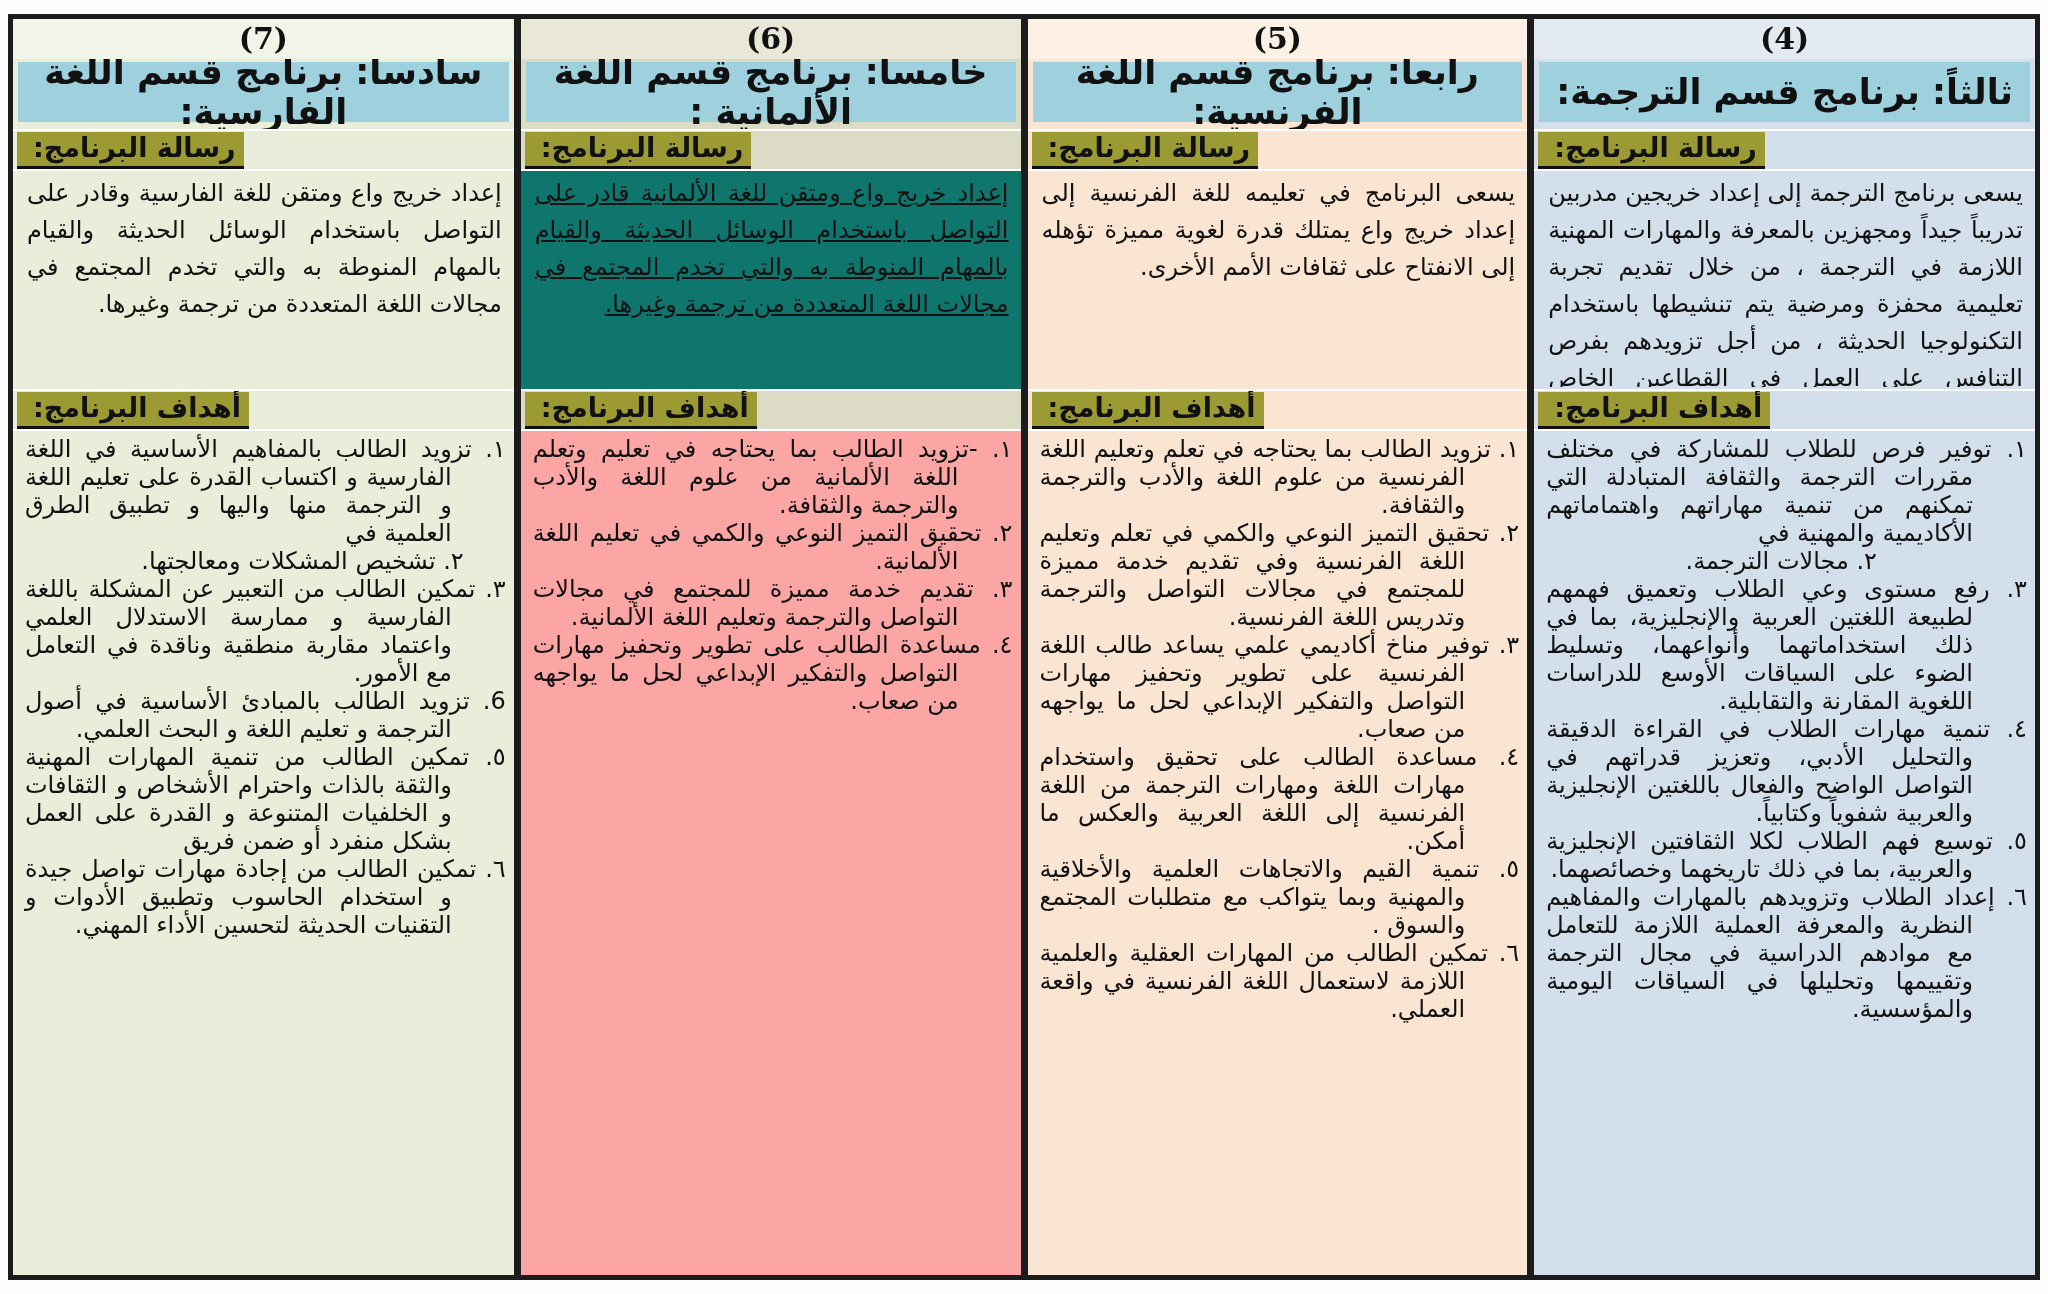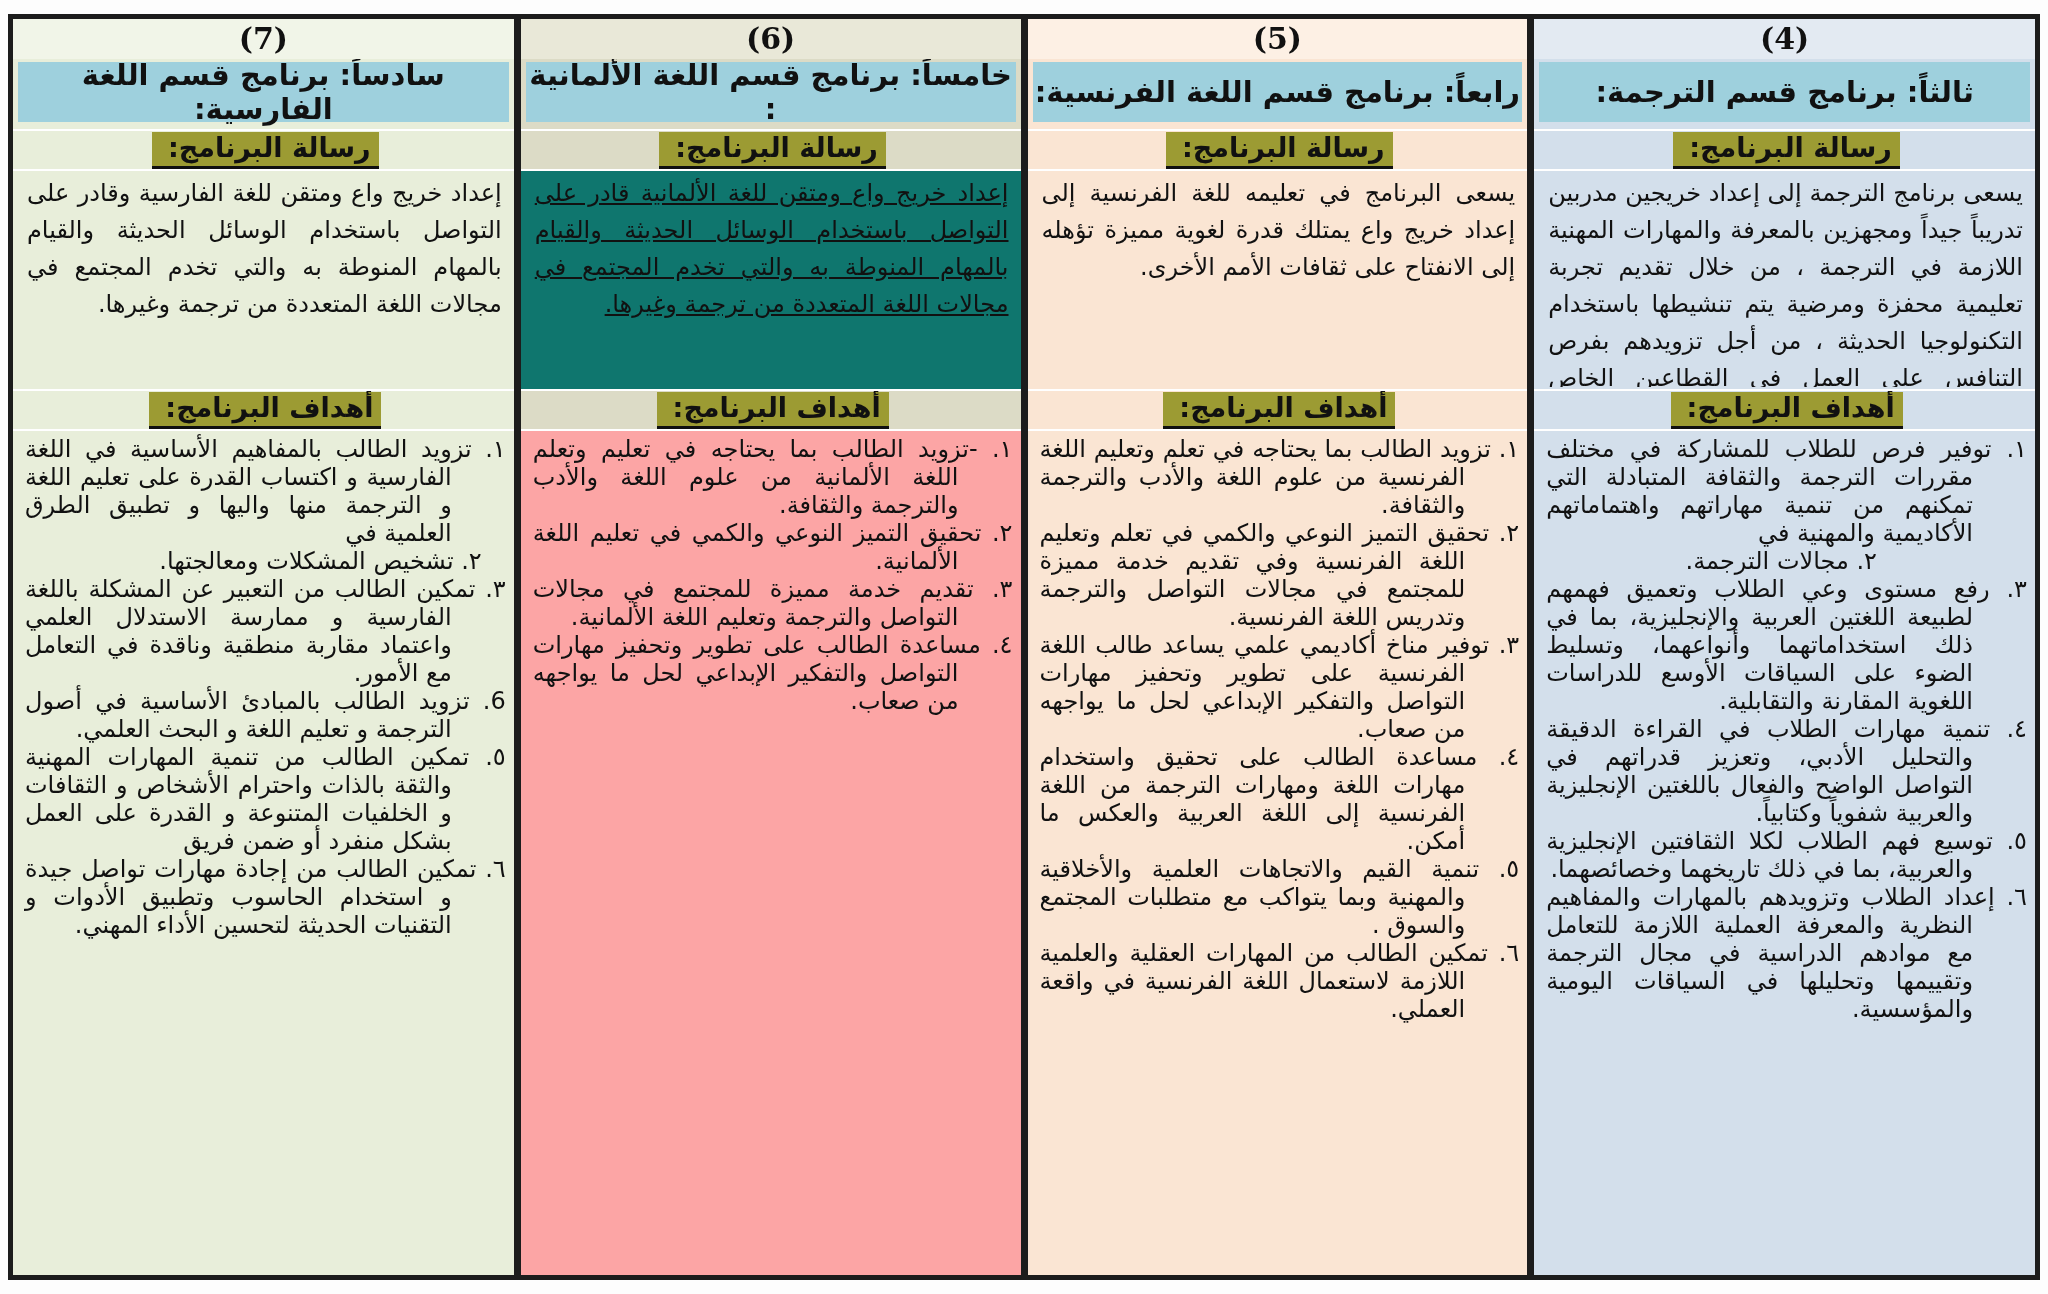--- a/index.html
+++ b/index.html
@@ -32,38 +32,38 @@
   tr.row-mission td{height:218px;}
   tr.row-olabel td{height:38px;}
 
   .num{
     text-align:center;font-weight:bold;font-size:30px;line-height:40px;
     font-family:"DejaVu Serif",serif;direction:ltr;
   }
   .titlebar{
     background:var(--title-bar);margin:3px 5px 5px 5px;height:60px;
     display:flex;align-items:center;justify-content:center;
-    font-weight:bold;font-size:29px;text-align:center;
+    font-weight:bold;font-size:35px;text-align:center;
   }
-  .label-cell{vertical-align:middle;text-align:center;}
+  .label-cell{vertical-align:middle;text-align:left;}
   .hl{
     display:inline-block;background:var(--hl);font-weight:bold;font-size:27px;
     line-height:30px;padding:1px 8px 3px 16px;margin-left:4px;
     border-bottom:3px solid #101010;
   }
   .text-cell{vertical-align:top;}
   .clip-mission{height:212px;overflow:hidden;padding:4px 12px 0 14px;}
   .clip-obj{height:840px;overflow:hidden;padding:4px 8px 0 12px;}
   .mission{font-size:24px;line-height:37px;text-align:justify;}
   .obj{
     font-size:24px;line-height:28px;text-align:justify;
     padding-right:54px;text-indent:-54px;
   }
   .obj.indent-lg{margin-right:150px;}
-  .obj.indent-sm{margin-right:24px;}
+  .obj.indent-sm{margin-right:42px;}
 </style>
 </head>
 <body>
 
 <div class="page">
   <table class="programs">
 
     <tbody>
         <tr class="row-num">
       <td style="background: rgb(227, 234, 242);">

